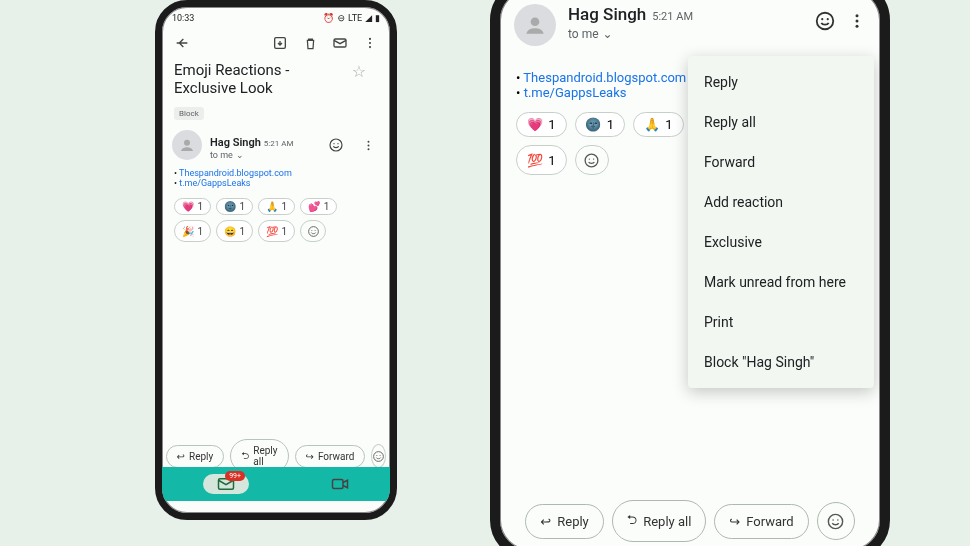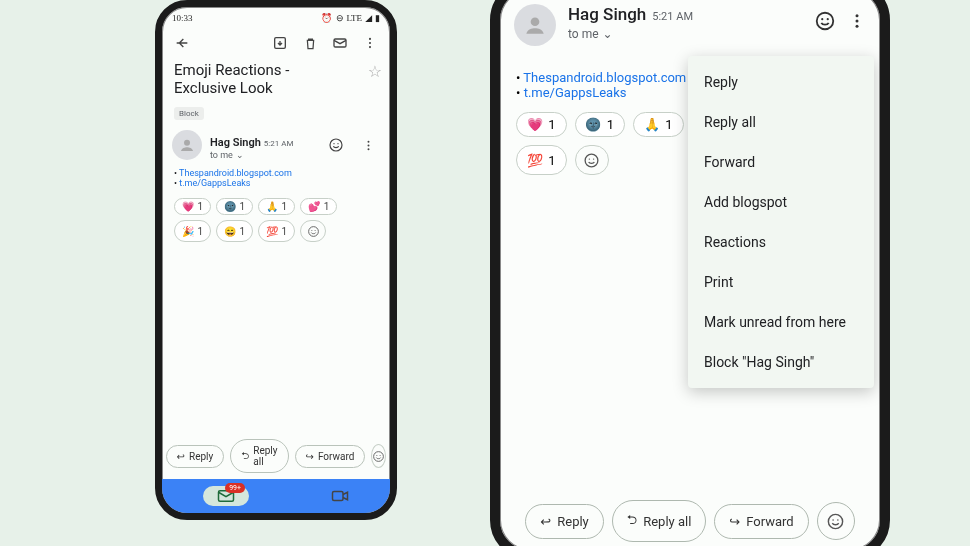--- a/index.html
+++ b/index.html
@@ -15,45 +15,45 @@
   .phone {
     position: absolute;
     background: #fbfdfb;
     border: 7px solid #1b1b1b;
     border-radius: 32px;
     overflow: hidden;
     box-shadow: 0 0 0 1px #888 inset;
   }
   .phone1 { left: 155px; top: 0; width: 242px; height: 520px; }
   .phone2 { left: 490px; top: -20px; width: 400px; height: 580px; border-radius: 40px; border-width: 10px; }
-  .statusbar { display:flex; justify-content:space-between; align-items:center; padding:4px 10px 0; font-size:9px; color:#222; height:18px;font-family:Liberation Serif, serif;}
+  .statusbar { display:flex; justify-content:space-between; align-items:center; padding:4px 10px 0; font-size:9px; color:#222; height:18px;}
   .status-right { display:flex; gap:3px; align-items:center; }
   .topbar { display:flex; align-items:center; padding:6px 8px 4px; gap:6px; }
   .icon-btn { width:24px; height:24px; display:flex; align-items:center; justify-content:center; cursor:pointer; color:#444; }
   .spacer { flex:1; }
   .subject { font-size:15px; padding:2px 12px 4px; color:#202124; }
-  .subject-row { display:flex; align-items:flex-start; gap:24px; padding-right:8px;}
+  .subject-row { display:flex; align-items:flex-start; gap:24px; padding-right:24px;}
   .star { color:#aaa; font-size:16px; padding-top:3px;}
   .label-chip { display:inline-block; background:#eceeec; color:#5f6368; font-size:8px; padding:2px 5px; border-radius:3px; margin:0 0 6px 12px;}
   .msg-head { display:flex; align-items:center; padding:4px 10px 2px; gap:8px; }
   .avatar { width:30px; height:30px; border-radius:50%; background:#dadce0; display:flex; align-items:center; justify-content:center; color:#888;}
   .sender { font-size:11px; font-weight:600; color:#202124;}
   .ts { font-size:8px; font-weight:400; color:#5f6368; margin-left:3px;}
   .to-row { font-size:9px; color:#5f6368; display:flex; align-items:center; gap:3px;}
   .msg-actions { display:flex; gap:8px; align-items:center; margin-left:auto;}
   .body { padding:6px 12px; font-size:9px; color:#202124;}
   .body a { color:#1a73e8; text-decoration:none;}
   .bullet { color:#202124; }
   .reactions { display:flex; flex-wrap:wrap; gap:5px; padding:4px 12px;}
   .reaction { display:flex; align-items:center; gap:3px; border:1px solid #c7d0c8; border-radius:14px; padding:2px 7px; font-size:10px; background:#fff; cursor:pointer;}
   .reaction .cnt { color:#444; font-size:10px;}
   .add-react { width:26px; height:22px; border:1px solid #c7d0c8; border-radius:12px; display:flex; align-items:center; justify-content:center; cursor:pointer; color:#555;}
   .bottom-actions { position:absolute; bottom:40px; left:0; right:0; display:flex; gap:6px; padding:0 10px; justify-content:center; align-items:center;}
   .pill { border:1px solid #b9c3ba; border-radius:18px; padding:5px 10px; font-size:10px; display:flex; align-items:center; gap:4px; background:#fbfdfb; cursor:pointer; color:#333;}
-  .navbar { position:absolute; bottom:0; left:0; right:0; height:34px; background:#3b82f6; display:flex; align-items:center; justify-content:space-around;}
+  .navbar { position:absolute; bottom:12px; left:0; right:0; height:34px; background:#14b8a6; display:flex; align-items:center; justify-content:space-around;}
   .nav-mail { position:relative; background:#d5e7dc; border-radius:14px; padding:3px 14px; display:flex; align-items:center;}
   .badge { position:absolute; top:-3px; right:4px; background:#d93025; color:#fff; font-size:7px; border-radius:8px; padding:1px 4px;}
   
   .phone2 .msg-head2 { display:flex; align-items:flex-start; padding:14px 14px 4px; gap:12px; position:relative;}
   .phone2 .avatar2 { width:42px; height:42px; border-radius:50%; background:#dadce0; display:flex; align-items:center; justify-content:center; color:#888;}
   .phone2 .sender2 { font-size:17px; font-weight:500; color:#202124;}
   .phone2 .ts2 { font-size:11px; color:#5f6368; margin-left:6px; font-weight:400;}
   .phone2 .to2 { font-size:12px; color:#5f6368; margin-top:3px; display:flex; align-items:center; gap:4px;}
   .phone2 .head-actions { position:absolute; right:14px; top:20px; display:flex; gap:12px; align-items:center;}
   .phone2 .body2 { padding:20px 16px 6px; font-size:13px;}
@@ -297,24 +297,24 @@
           <circle cx="15" cy="10" r="1" fill="#555"></circle>
           <path d="M8 14c1 2 3 2 4 2s3 0 4-2" fill="none" stroke="#555" stroke-width="1.8"></path>
         </svg>
     </div>
   </div>
 
   <div class="menu">
     <div class="menu-item">Reply</div>
     <div class="menu-item">Reply all</div>
     <div class="menu-item">Forward</div>
-    <div class="menu-item">Add blogspot</div>
-    <div class="menu-item">Reactions</div>
+    <div class="menu-item">Add reaction</div>
+    <div class="menu-item">Exclusive</div>
+    <div class="menu-item">Mark unread from here</div>
     <div class="menu-item">Print</div>
-    <div class="menu-item">Mark unread from here</div>
     <div class="menu-item">Block "Hag Singh"</div>
   </div>
 
   <div class="bottom2">
     <div class="pill2">
         <span>↩</span>
         <span>Reply</span>
       </div>
     <div class="pill2">
         <span>⮌</span>

